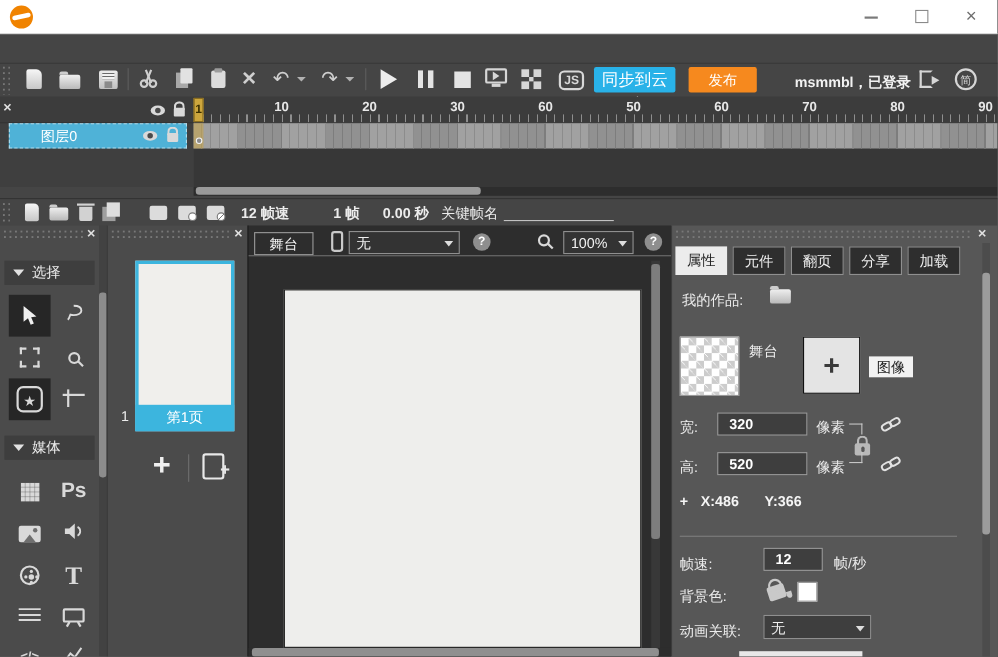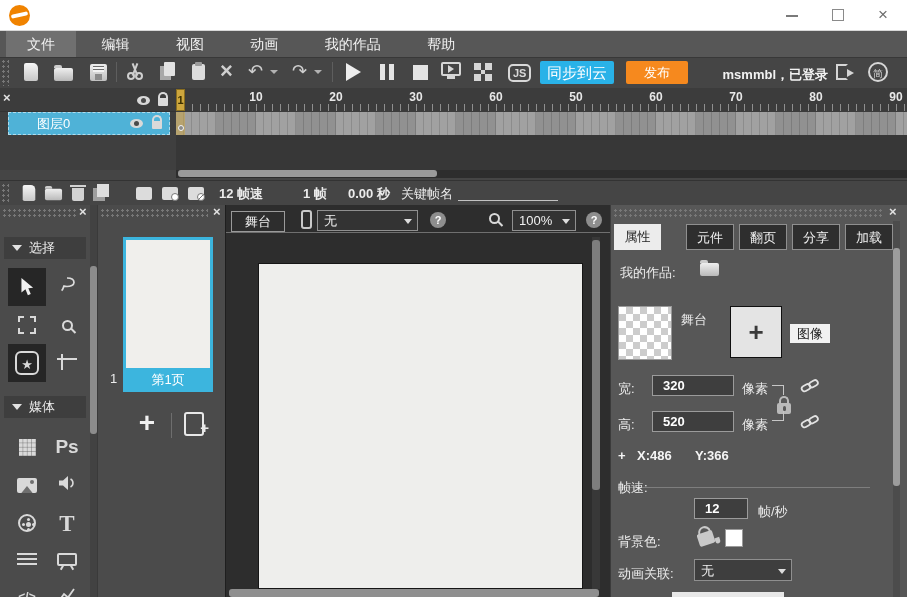--- a/index.html
+++ b/index.html
@@ -159,21 +159,21 @@
   .dar{position:absolute;right:5px;top:8px;width:0;height:0;border-top:5px solid #ddd;
       border-left:4px solid transparent;border-right:4px solid transparent;}
   .help{width:16px;height:16px;background:#8e8e8e;border-radius:50%;color:#fff;font-size:11px;font-weight:bold;
       text-align:center;line-height:16px;}
   .canvas{left:258px;top:263px;width:325px;height:326px;background:#eeeeec;border:1px solid #161616;}
   .vscroll-track{background:#383838;}
   .vscroll-thumb{background:#7d7d7d;border-radius:3px;}
 
   .ptab{top:224px;height:26px;line-height:26px;text-align:center;font-size:13px;}
   .ptab.on{background:#ececec;color:#1f1f1f;}
-  .ptab.off{background:#2e2e2e;color:#f0f0f0;border:1px solid #8f8f8f;margin-left:20px;}
+  .ptab.off{background:#2e2e2e;color:#f0f0f0;border:1px solid #8f8f8f;}
   .inp{background:#3e3e3e;border:1px solid #9b9b9b;color:#fff;font-weight:bold;font-size:13px;
       padding:0 0 0 10px;height:21px;}
   .inp-lite{background:#8c8c8c;border:1px solid #777;color:#1b1b1b;font-size:13px;height:21px;padding:0 0 0 6px;}
   .checker{width:54px;height:54px;background-color:#fff;border:1px solid #999;
       background-image:linear-gradient(45deg,#ccc 25%,rgba(0,0,0,0) 25% 75%,#ccc 75%),
                        linear-gradient(45deg,#ccc 25%,rgba(0,0,0,0) 25% 75%,#ccc 75%);
       background-size:14px 14px;background-position:0 0,7px 7px;}
   .plusbtn{background:#e4e4e4;border:1px solid #101010;color:#3a3a3a;font-size:26px;font-weight:bold;
       text-align:center;line-height:50px;}
   .imgbtn{background:#f2f2f2;color:#222;font-size:13px;text-align:center;line-height:19px;}
@@ -197,28 +197,20 @@
 
 <div class="app">
 
   <div class="a titlebar">
     <div class="a logo"></div>
     <div class="a minbar"></div>
     <div class="a maxbox"></div>
     <div class="a closex">×</div>
   </div>
 
-  <div class="a menubar" style="padding-left:6px;">
-    <span class="mi active">文件</span>
-    <span class="mi">编辑</span>
-    <span class="mi">视图</span>
-    <span class="mi">动画</span>
-    <span class="mi">我的作品</span>
-    <span class="mi">帮助</span>
-  </div>
 
   <div class="a toolbar"></div>
   <div class="a dots" style="left:1px;top:59px;width:8px;height:27px;"></div>
   <div class="a i-pg" style="left:24px;top:63px;"></div>
   <div class="a i-fold" style="left:54px;top:68px;"></div>
   <div class="a i-save" style="left:90px;top:64px;"></div>
   <div class="a tsep" style="left:116px;"></div>
   <div class="a i-cut" style="left:127px;top:63px;">
       <i class="l"></i>
       <i class="r"></i>
@@ -429,21 +421,21 @@
           <rect x="9" y="4" width="9" height="5.5" rx="2.7" transform="rotate(-30 13.5 6.7)"></rect>
         </g>
       </svg></div>
 
   <div class="a coords" style="left:618px;top:448px;">+</div>
   <div class="a coords" style="left:637px;top:448px;">X:486</div>
   <div class="a coords" style="left:695px;top:448px;">Y:366</div>
 
   <div class="a sepline" style="left:618px;top:487px;width:252px;"></div>
 
-  <div class="a txt" style="left:618px;top:479px;">帧速:</div>
+  <div class="a txt" style="left:618px;top:504px;">帧速:</div>
   <input class="a inp" style="left: 694px; top: 498px; width: 54px;" value="12">
   <div class="a txt" style="left:758px;top:503px;">帧/秒</div>
 
   <div class="a txt" style="left:618px;top:533px;">背景色:</div>
   <div class="a i-bucket" style="left:698px;top:532px;"></div>
   <div class="a swatch" style="left:725px;top:529px;background:#ffffff;"></div>
 
   <div class="a txt" style="left:618px;top:565px;">动画关联:</div>
   <div class="a dd" style="left:694px;top:559px;width:98px;height:22px;background:#3e3e3e;position:absolute;">
     <span class="lbl" style="top:1px;">无</span>

